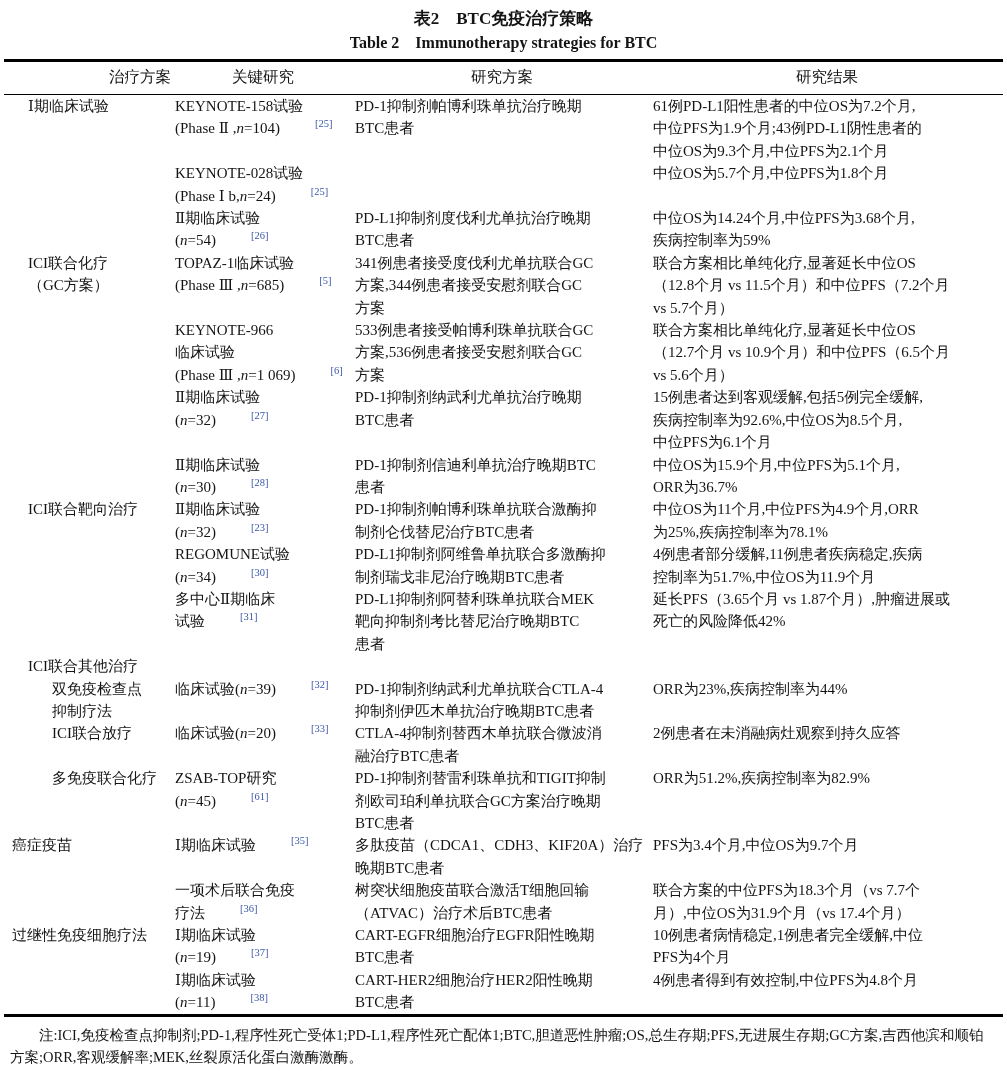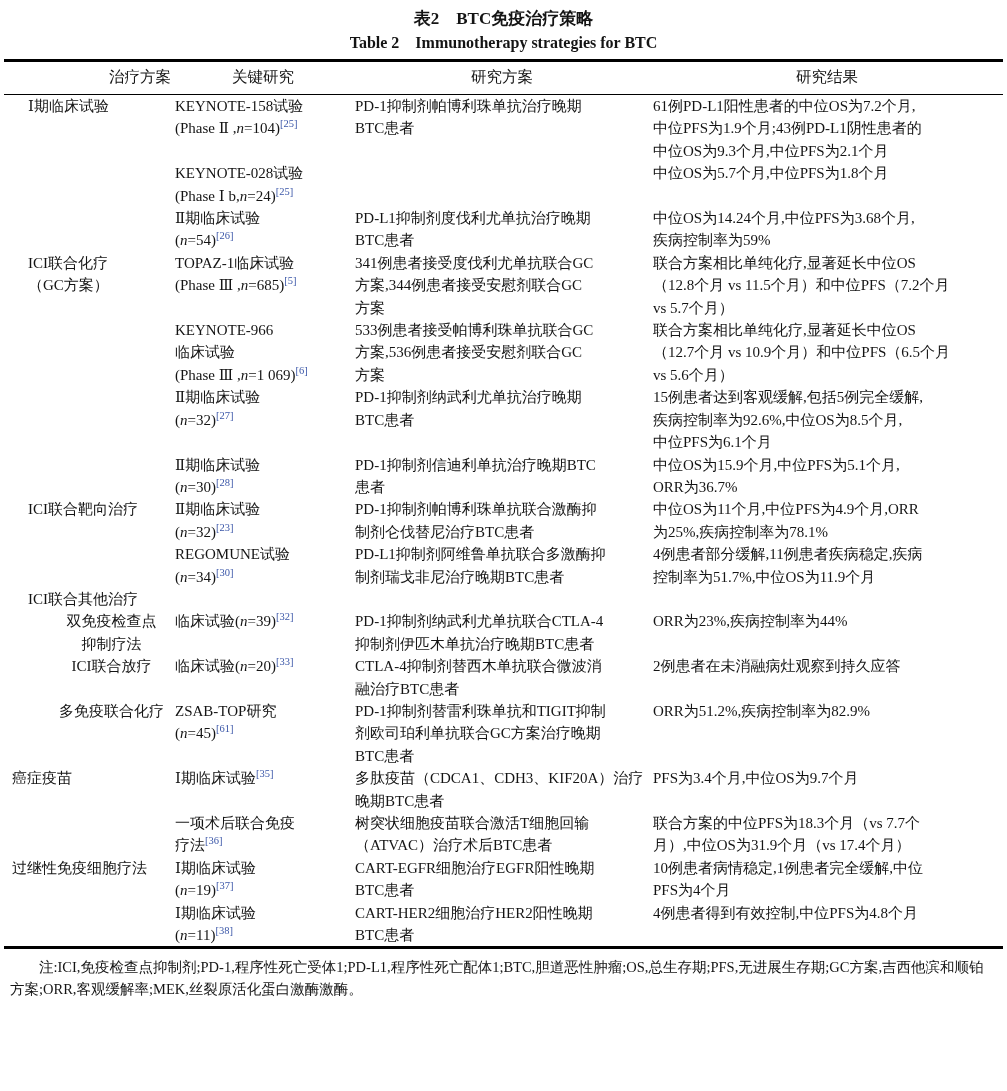--- a/index.html
+++ b/index.html
@@ -28,32 +28,32 @@
     text-align:center;vertical-align:middle;
   }
   th.col-plan{text-align:right;padding-left:8px;margin-left:25px;}
   td{
     font-size:15px;line-height:22.4px;vertical-align:top;
     padding:0 2px;white-space:pre-line;
     word-break:break-word;
   }
   td.plan{padding-left:8px;}
   td.plan.ind-1{padding-left:24px;}
-  td.plan.ind-2{padding-left:48px;text-align:center;}
+  td.plan.ind-2{padding-left:48px;}
   tr.first-body td{padding-top:3px;}
   sup.ref{
     color:#3a56a8;font-size:10.5px;line-height:0;
     font-family:"Liberation Serif","DejaVu Serif",serif;
   }
   .footnote{
     font-size:14.5px;line-height:22px;
     margin:7px 6px 0 6px;text-indent:2em;
   }
 </style>
-<style>sup.ref{color:#3a56a8;}</style></head>
+<style>sup.ref{color:#3a56a8;margin-left:35px;}</style></head>
 <body>
 
 <div class="page">
   <div class="title-zh">表2　BTC免疫治疗策略</div>
   <div class="title-en">Table 2　Immunotherapy strategies for BTC</div>
 
   <table class="paper-table">
     <colgroup>
       <col style="width:169px">
       <col style="width:180px">
@@ -117,20 +117,26 @@
           <td class="protocol">PD-1抑制剂帕博利珠单抗联合激酶抑<br>制剂仑伐替尼治疗BTC患者</td>
           <td class="result">中位OS为11个月,中位PFS为4.9个月,ORR<br>为25%,疾病控制率为78.1%</td>
         </tr>
         <tr>
           <td class="plan ind-1"></td>
           <td class="study">REGOMUNE试验<br>(<i>n</i>=34)<sup class="ref">[30]</sup></td>
           <td class="protocol">PD-L1抑制剂阿维鲁单抗联合多激酶抑<br>制剂瑞戈非尼治疗晚期BTC患者</td>
           <td class="result">4例患者部分缓解,11例患者疾病稳定,疾病<br>控制率为51.7%,中位OS为11.9个月</td>
         </tr>
         <tr>
+          <td class="plan ind-1"></td>
+          <td class="study">多中心Ⅱ期临床<br>试验<sup class="ref">[31]</sup></td>
+          <td class="protocol">PD-L1抑制剂阿替利珠单抗联合MEK<br>靶向抑制剂考比替尼治疗晚期BTC<br>患者</td>
+          <td class="result">延长PFS（3.65个月 vs 1.87个月）,肿瘤进展或<br>死亡的风险降低42%</td>
+        </tr>
+        <tr>
           <td class="plan ind-1">ICI联合其他治疗</td>
           <td class="study"></td>
           <td class="protocol"></td>
           <td class="result"></td>
         </tr>
         <tr>
           <td class="plan ind-2">双免疫检查点<br>抑制疗法</td>
           <td class="study">临床试验(<i>n</i>=39)<sup class="ref">[32]</sup></td>
           <td class="protocol">PD-1抑制剂纳武利尤单抗联合CTLA-4<br>抑制剂伊匹木单抗治疗晚期BTC患者</td>
           <td class="result">ORR为23%,疾病控制率为44%</td>

